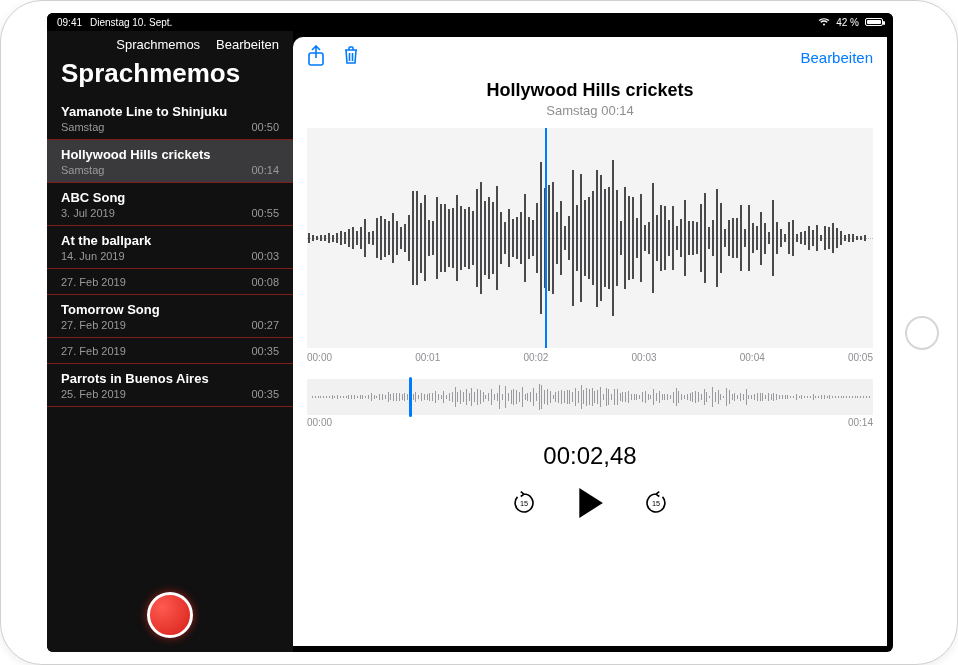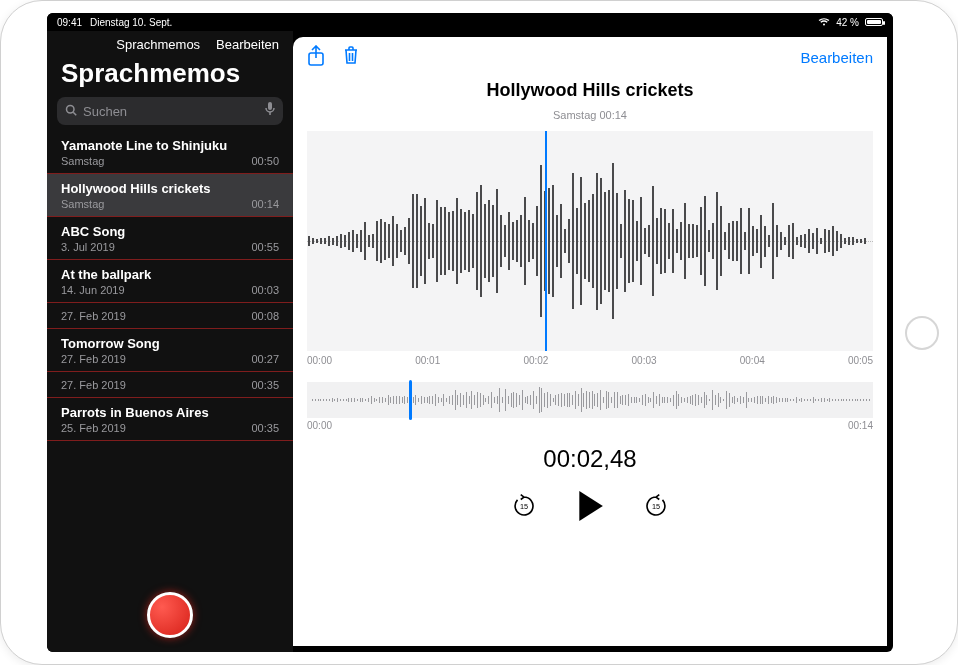--- a/index.html
+++ b/index.html
@@ -105,21 +105,21 @@
   .detail-toolbar {
     display:flex; align-items:center; padding: 8px 14px; color:#007aff; font-size:15px;
   }
   .tool-icons { display:flex; gap:18px; }
   .tool-icons svg { stroke:#007aff; }
   .spacer { flex:1; }
   .edit-link { color:#007aff; font-weight:500; cursor:pointer; }
 
   .detail-header { text-align:center; padding: 2px 0 10px; }
   .detail-title { font-size:18px; font-weight:700; }
-  .detail-sub   { font-size:11px; color:#8e8e93; margin-top:8px; }
+  .detail-sub   { font-size:13px; color:#8e8e93; margin-top:2px; }
 
   .wave-main {
     margin: 0 14px;
     height: 220px;
     background:#f4f4f5;
     position:relative;
     overflow:hidden;
   }
   .wave-main .midline {
     position:absolute; left:0; right:0; top:50%; height:0;
@@ -183,38 +183,20 @@
     </div>
 
     <div class="app-body">
 
       <div class="sidebar">
         <div class="sidebar-topbar">
           <span>Sprachmemos</span>
           <span>Bearbeiten</span>
         </div>
         <div class="sidebar-title">Sprachmemos</div>
-        <div class="search-wrap">
-          <div class="search">
-            <span class="search-icon">
-              <svg width="12" height="12" viewBox="0 0 16 16" fill="none">
-                  <circle cx="7" cy="7" r="5" stroke="#8e8e93" stroke-width="2"></circle>
-                  <line x1="11" y1="11" x2="15" y2="15" stroke="#8e8e93" stroke-width="2"></line>
-                </svg>
-            </span>
-            <input class="search-input" placeholder="Suchen" style="">
-            <span class="mic-icon">
-              <svg width="10" height="14" viewBox="0 0 10 14" fill="#8e8e93">
-                  <rect x="3" y="0" width="4" height="8" rx="2"></rect>
-                  <path d="M1 6a4 4 0 008 0" stroke="#8e8e93" stroke-width="1.5" fill="none"></path>
-                  <line x1="5" y1="10" x2="5" y2="13" stroke="#8e8e93" stroke-width="1.5"></line>
-                </svg>
-            </span>
-          </div>
-        </div>
 
         <div class="memo-list" id="memo-list">
             <div class="memo-item">
               <div class="memo-title">Yamanote Line to Shinjuku</div>
               <div class="memo-sub">
                 <span>Samstag</span>
                 <span>00:50</span>
               </div>
             </div>
             <div class="memo-item selected">

